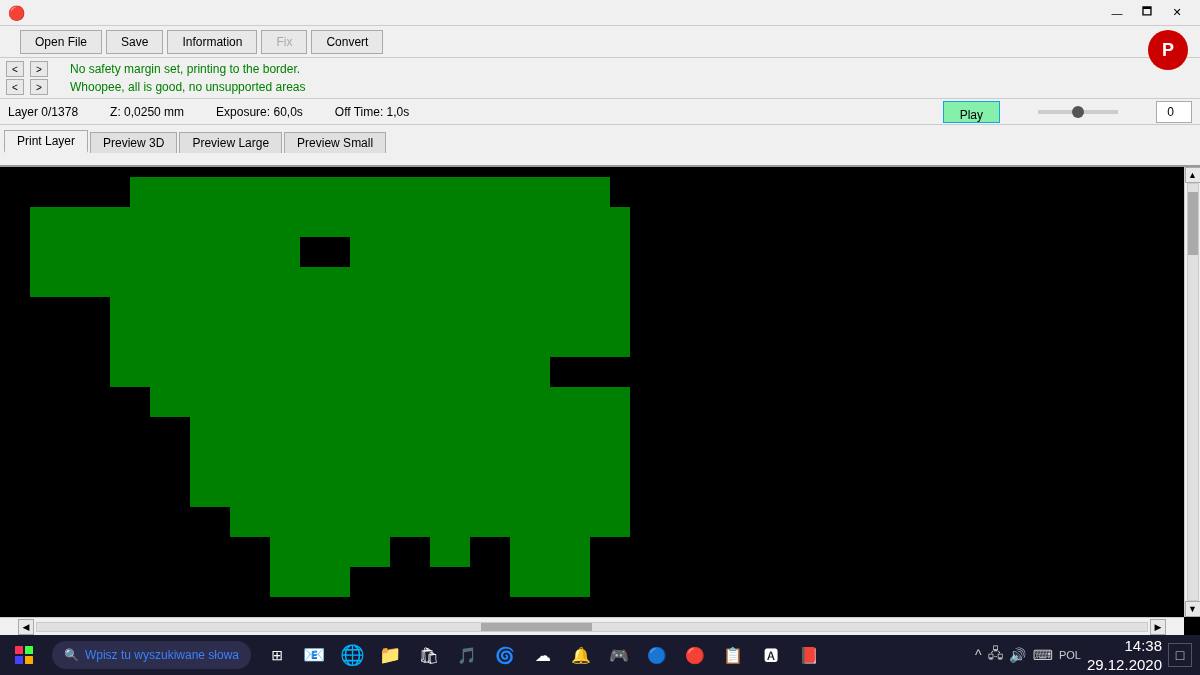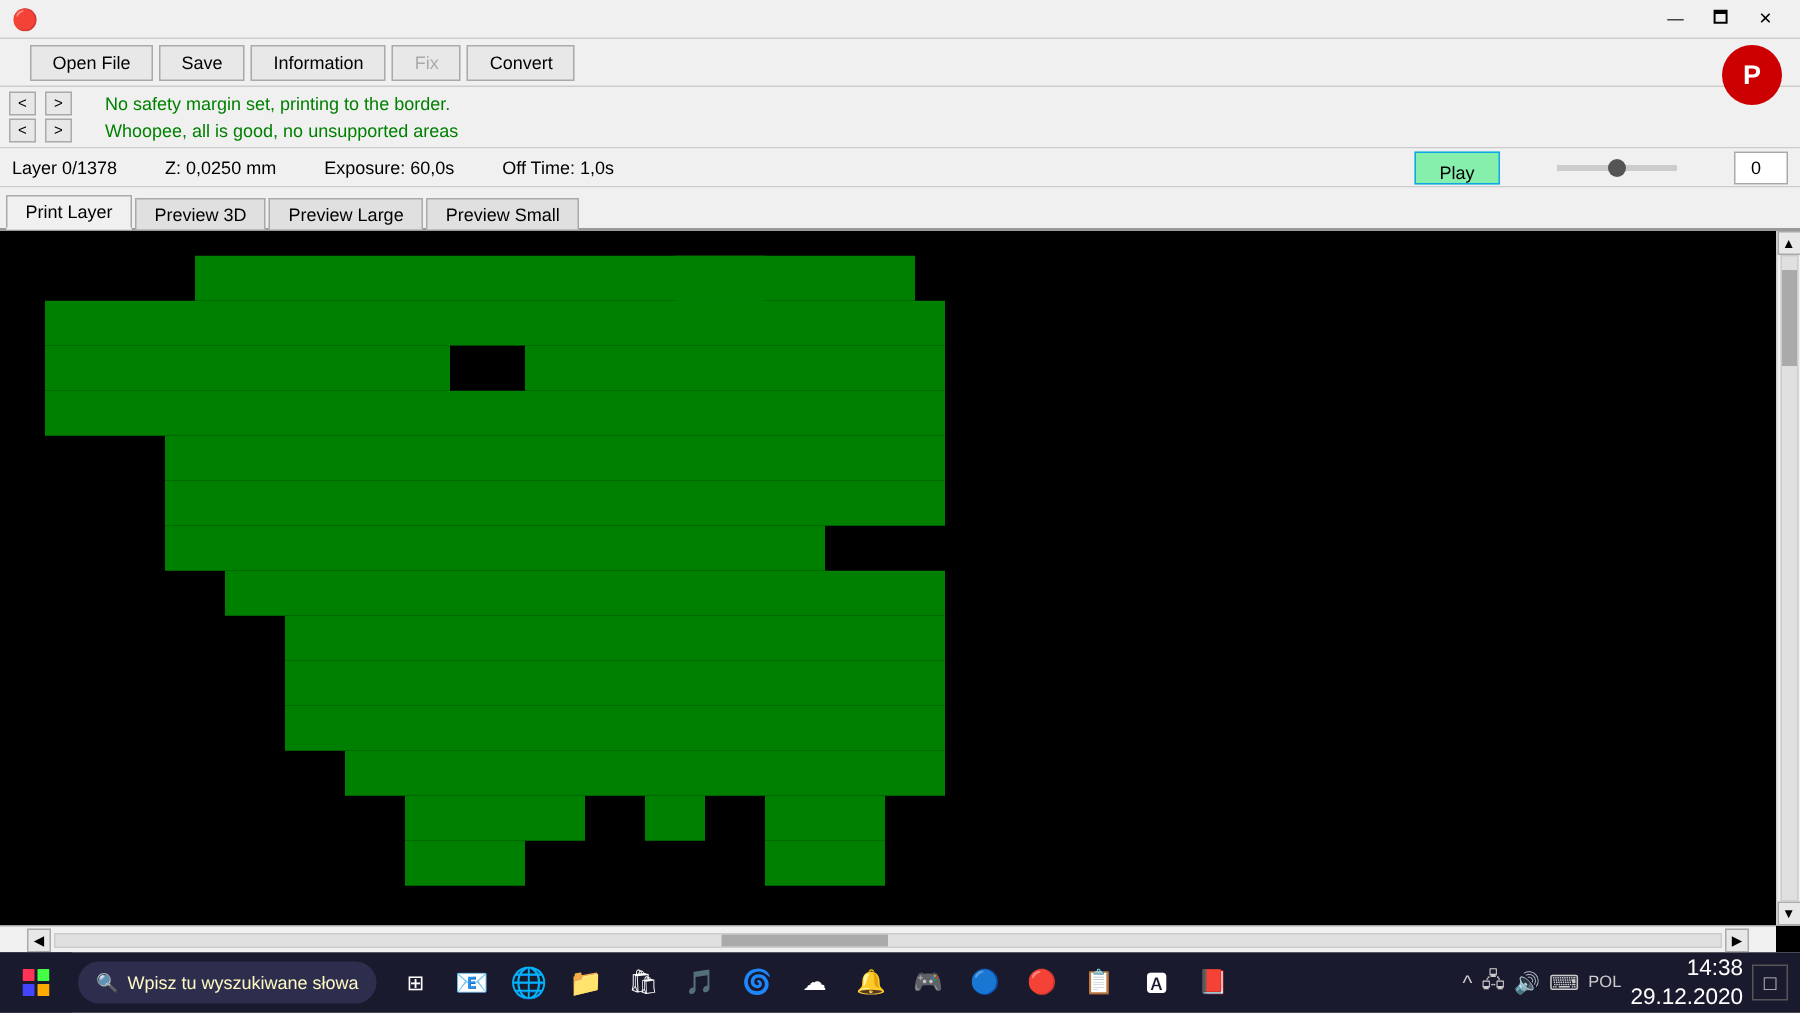--- a/index.html
+++ b/index.html
@@ -74,21 +74,21 @@
       width: 12px; height: 12px; border-radius: 50%; background: #555; cursor: pointer;
     }
     .num-input {
       width: 36px; height: 22px; border: 1px solid #aaa; text-align: right;
       font-size: 12px; padding-right: 2px; margin-left: 6px;
     }
 
     
     #tabs {
       display: flex; align-items: flex-end;
-      background: #f0f0f0; padding: 4px 4px 0 4px;
+      background: #f0f0f0; padding: 4px 4px 13px 4px;
       border-bottom: 2px solid #999;
     }
     .tab {
       padding: 3px 12px; border: 1px solid #aaa; border-bottom: none;
       background: #e0e0e0; cursor: pointer; font-size: 12px;
       margin-right: 2px; position: relative; bottom: -1px;
     }
     .tab.active {
       background: #f0f0f0; border-bottom: 2px solid #f0f0f0; z-index: 1;
       font-weight: 500;
@@ -155,21 +155,21 @@
     #start-btn {
       width: 48px; height: 40px; background: #1a1a2e; border: none;
       display: flex; align-items: center; justify-content: center; cursor: pointer;
     }
     #search-bar {
       display: flex; align-items: center; gap: 6px;
       background: #2d2d4e; border-radius: 16px; padding: 4px 12px;
       height: 28px; margin-left: 4px; cursor: pointer;
     }
     .search-icon-tb { font-size: 12px; color: #aaa; }
-    .search-text-tb { font-size: 12px; color: #fef9c3; }
+    .search-text-tb { font-size: 12px; color: #3b82f6; }
     #taskbar-apps {
       display: flex; align-items: center; gap: 2px; margin-left: 8px;
     }
     .taskbar-app {
       width: 36px; height: 36px; display: flex; align-items: center; justify-content: center;
       cursor: pointer; border-radius: 4px; font-size: 18px;
     }
     #taskbar-right {
       margin-left: auto; display: flex; align-items: center; gap: 6px;
       padding-right: 8px;

